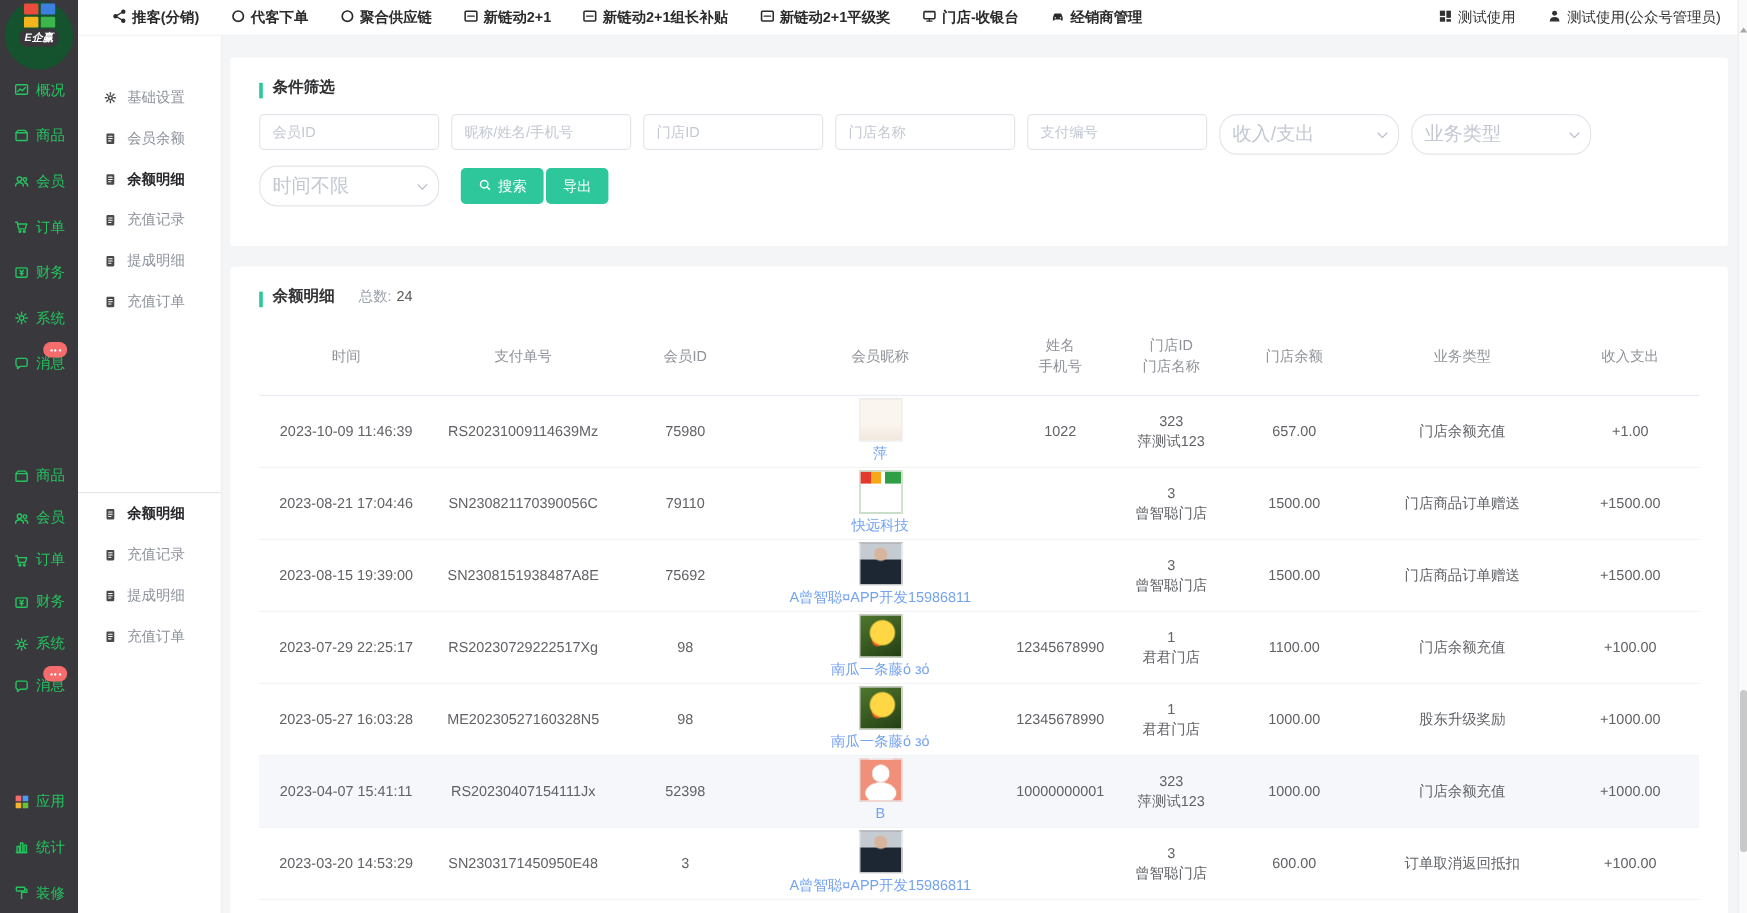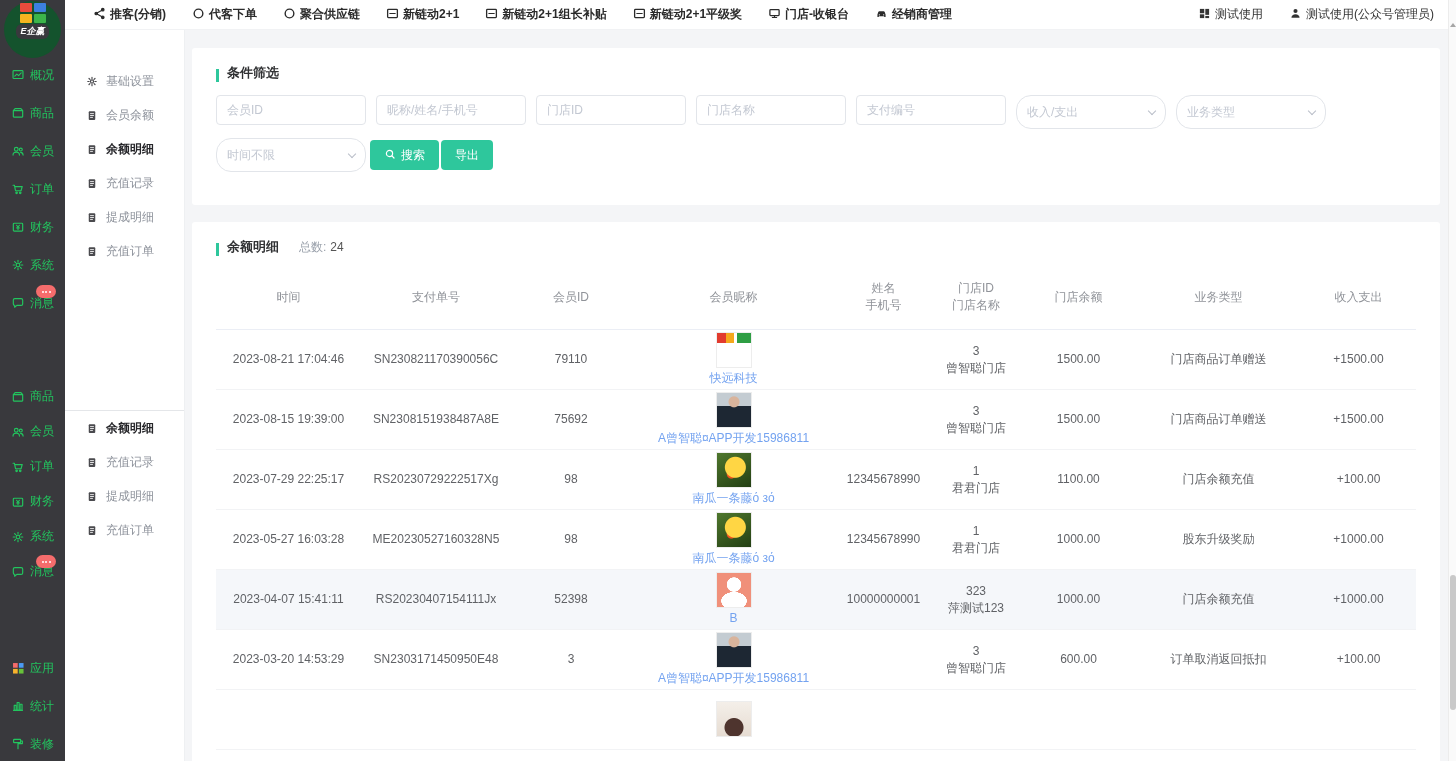--- a/index.html
+++ b/index.html
@@ -51,29 +51,29 @@
   .sec-title{display:flex;align-items:flex-end;padding:16px 24px 0}
   .bar{width:3px;height:13px;background:var(--accent);margin-right:8px}
   .sec-title b{font-size:13px;color:#303133}
   .total{font-size:12px;color:#9aa1ab;margin-left:20px}
   .total b{color:#555;font-weight:400;margin-left:4px;font-size:12px}
 
   .filters{display:flex;gap:10px;padding:13px 24px 0}
   .f-input{width:150px;height:30px;border:1px solid #e2e5ea;border-radius:4px;font-size:12px;color:#666;
     padding:0 10px;outline:none;background:#fff}
   .f-input::placeholder{color:#c3c8d2}
-  .f-select{width:150px;height:30px;border:1px solid #e2e5ea;border-radius:15px;font-size:12px;color:#c3c8d2;
+  .f-select{width:150px;height:30px;border:1px solid #e2e5ea;border-radius:15px;font-size:16px;color:#c3c8d2;
     display:flex;align-items:center;justify-content:space-between;padding:16px 10px;cursor:pointer;background:#fff}
   .chev{width:6px;height:6px;border-right:1px solid #b9bec8;border-bottom:1px solid #b9bec8;
     transform:rotate(45deg);margin-top:-3px}
   .filters2{display:flex;gap:2px;padding:9px 24px 0;align-items:center}
   .btn{height:30px;border:none;border-radius:4px;background:var(--accent);color:#fff;font-size:12px;
     display:flex;align-items:center;gap:5px;padding:0 14px;cursor:pointer}
   .btn svg{width:12px;height:12px}
-  .btn.search{margin-left:2px}
+  .btn.search{margin-left:16px}
 
   table.tbl{width:1200px;margin:12px 24px 0;border-collapse:collapse;table-layout:fixed}
   .tbl th{font-size:12px;color:#909399;font-weight:400;padding:12px 0 15px;line-height:17px;
     border-bottom:1px solid #ebeef5;text-align:center}
   .tbl td{text-align:center;font-size:12px;color:#606266;height:60px;border-bottom:1px solid #f2f3f5;
     padding:0 2px;line-height:17px;overflow:hidden}
   .tbl tr.highlight td{background:#f5f7fa}
   .nick-wrap{display:flex;flex-direction:column;align-items:center;justify-content:center}
   .avatar{width:36px;height:36px;border:1px solid #ededed;margin-bottom:2px;background:#f7f7f7;flex:none}
   .nick{color:var(--link);white-space:nowrap;cursor:pointer}
@@ -527,20 +527,38 @@
             <th>会员昵称</th>
             <th>姓名<br>手机号</th>
             <th>门店ID<br>门店名称</th>
             <th>门店余额</th>
             <th>业务类型</th>
             <th>收入支出</th>
           </tr>
         </thead>
       <tbody id="tbl-body">
           <tr>
+            <td>2023-10-09 11:46:39</td>
+            <td>RS20231009114639Mz</td>
+            <td>75980</td>
+            <td>
+              <div class="nick-wrap">
+                <span class="avatar av-sketch"></span>
+                <span class="nick">萍</span>
+              </div>
+            </td>
+            <td>1022</td>
+            <td>
+              <div><span>323</span><br><span>萍测试123</span></div>
+            </td>
+            <td>657.00</td>
+            <td>门店余额充值</td>
+            <td>+1.00</td>
+          </tr>
+          <tr>
             <td>2023-08-21 17:04:46</td>
             <td>SN230821170390056C</td>
             <td>79110</td>
             <td>
               <div class="nick-wrap">
                 <span class="avatar av-logo"></span>
                 <span class="nick">快远科技</span>
               </div>
             </td>
             <td></td>

